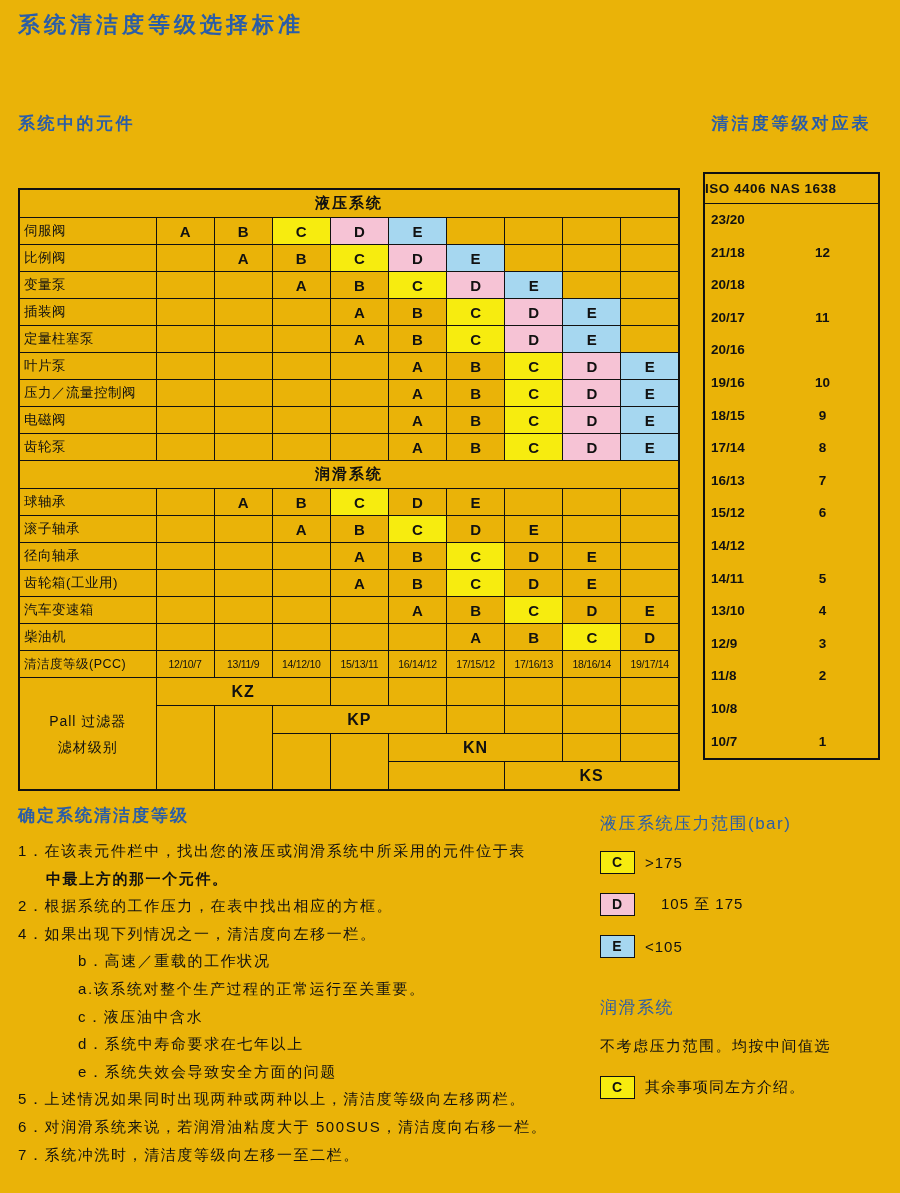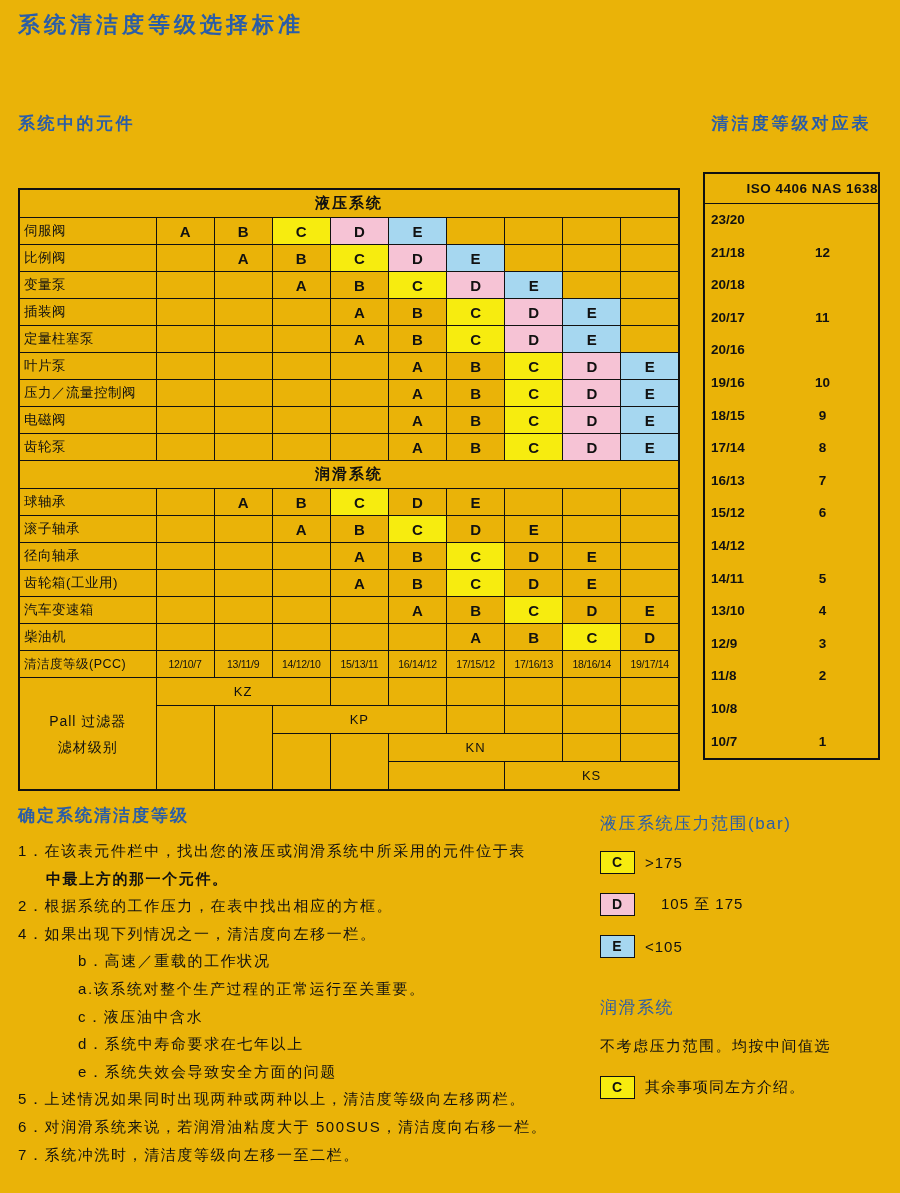--- a/index.html
+++ b/index.html
@@ -13,28 +13,28 @@
 
   
   table.main{position:absolute;left:18px;top:188px;width:662px;border-collapse:collapse;
              table-layout:fixed;border:2px solid #111;}
   .main td{border:1px solid #111;padding:0;height:26px;overflow:hidden;white-space:nowrap;}
   .main td.sec-h{text-align:center;font-weight:bold;font-size:15px;letter-spacing:2px;height:27px;}
   .main td.lbl{font-size:13.5px;padding-left:4px;letter-spacing:0.5px;}
   .main td.gc{text-align:center;font-weight:bold;font-size:15px;}
   .main td.pcc{font-size:10.5px;text-align:center;letter-spacing:-0.3px;}
   .main td.pcc-lbl{font-size:12.5px;}
-  .main td.fk{text-align:center;font-weight:normal;font-size:13px;letter-spacing:1px;height:27px;}
+  .main td.fk{text-align:center;font-weight:bold;font-size:16px;letter-spacing:1px;height:27px;}
   .main td.pall{text-align:center;font-size:14px;letter-spacing:1px;}
   .main td.pall div{line-height:26px;}
   .c-y{background:var(--cy);} .c-p{background:var(--cp);} .c-b{background:var(--cb);}
 
   
   .iso{position:absolute;left:703px;top:172px;width:177px;height:588px;border:2px solid #111;box-sizing:border-box;}
-  .iso-head{height:29px;line-height:29px;text-align:right;font-weight:bold;font-size:13.5px;
+  .iso-head{height:29px;line-height:29px;text-align:left;font-weight:bold;font-size:13.5px;
             border-bottom:1px solid #111;letter-spacing:0.5px;}
   .iso-row{position:relative;height:32.6px;line-height:32.6px;font-weight:bold;font-size:13.5px;}
   .iso-v{margin-left:6px;}
   .nas-v{position:absolute;left:95px;width:45px;text-align:center;top:0;}
 
   
   .instr{position:absolute;left:18px;top:804px;width:586px;}
   .instr .h{font-size:17px;font-weight:bold;color:var(--blue);letter-spacing:2px;margin-bottom:10px;}
   .instr .line{font-size:15px;letter-spacing:1.6px;line-height:27.6px;white-space:nowrap;}
   .instr .line.ind1{padding-left:60px;}

